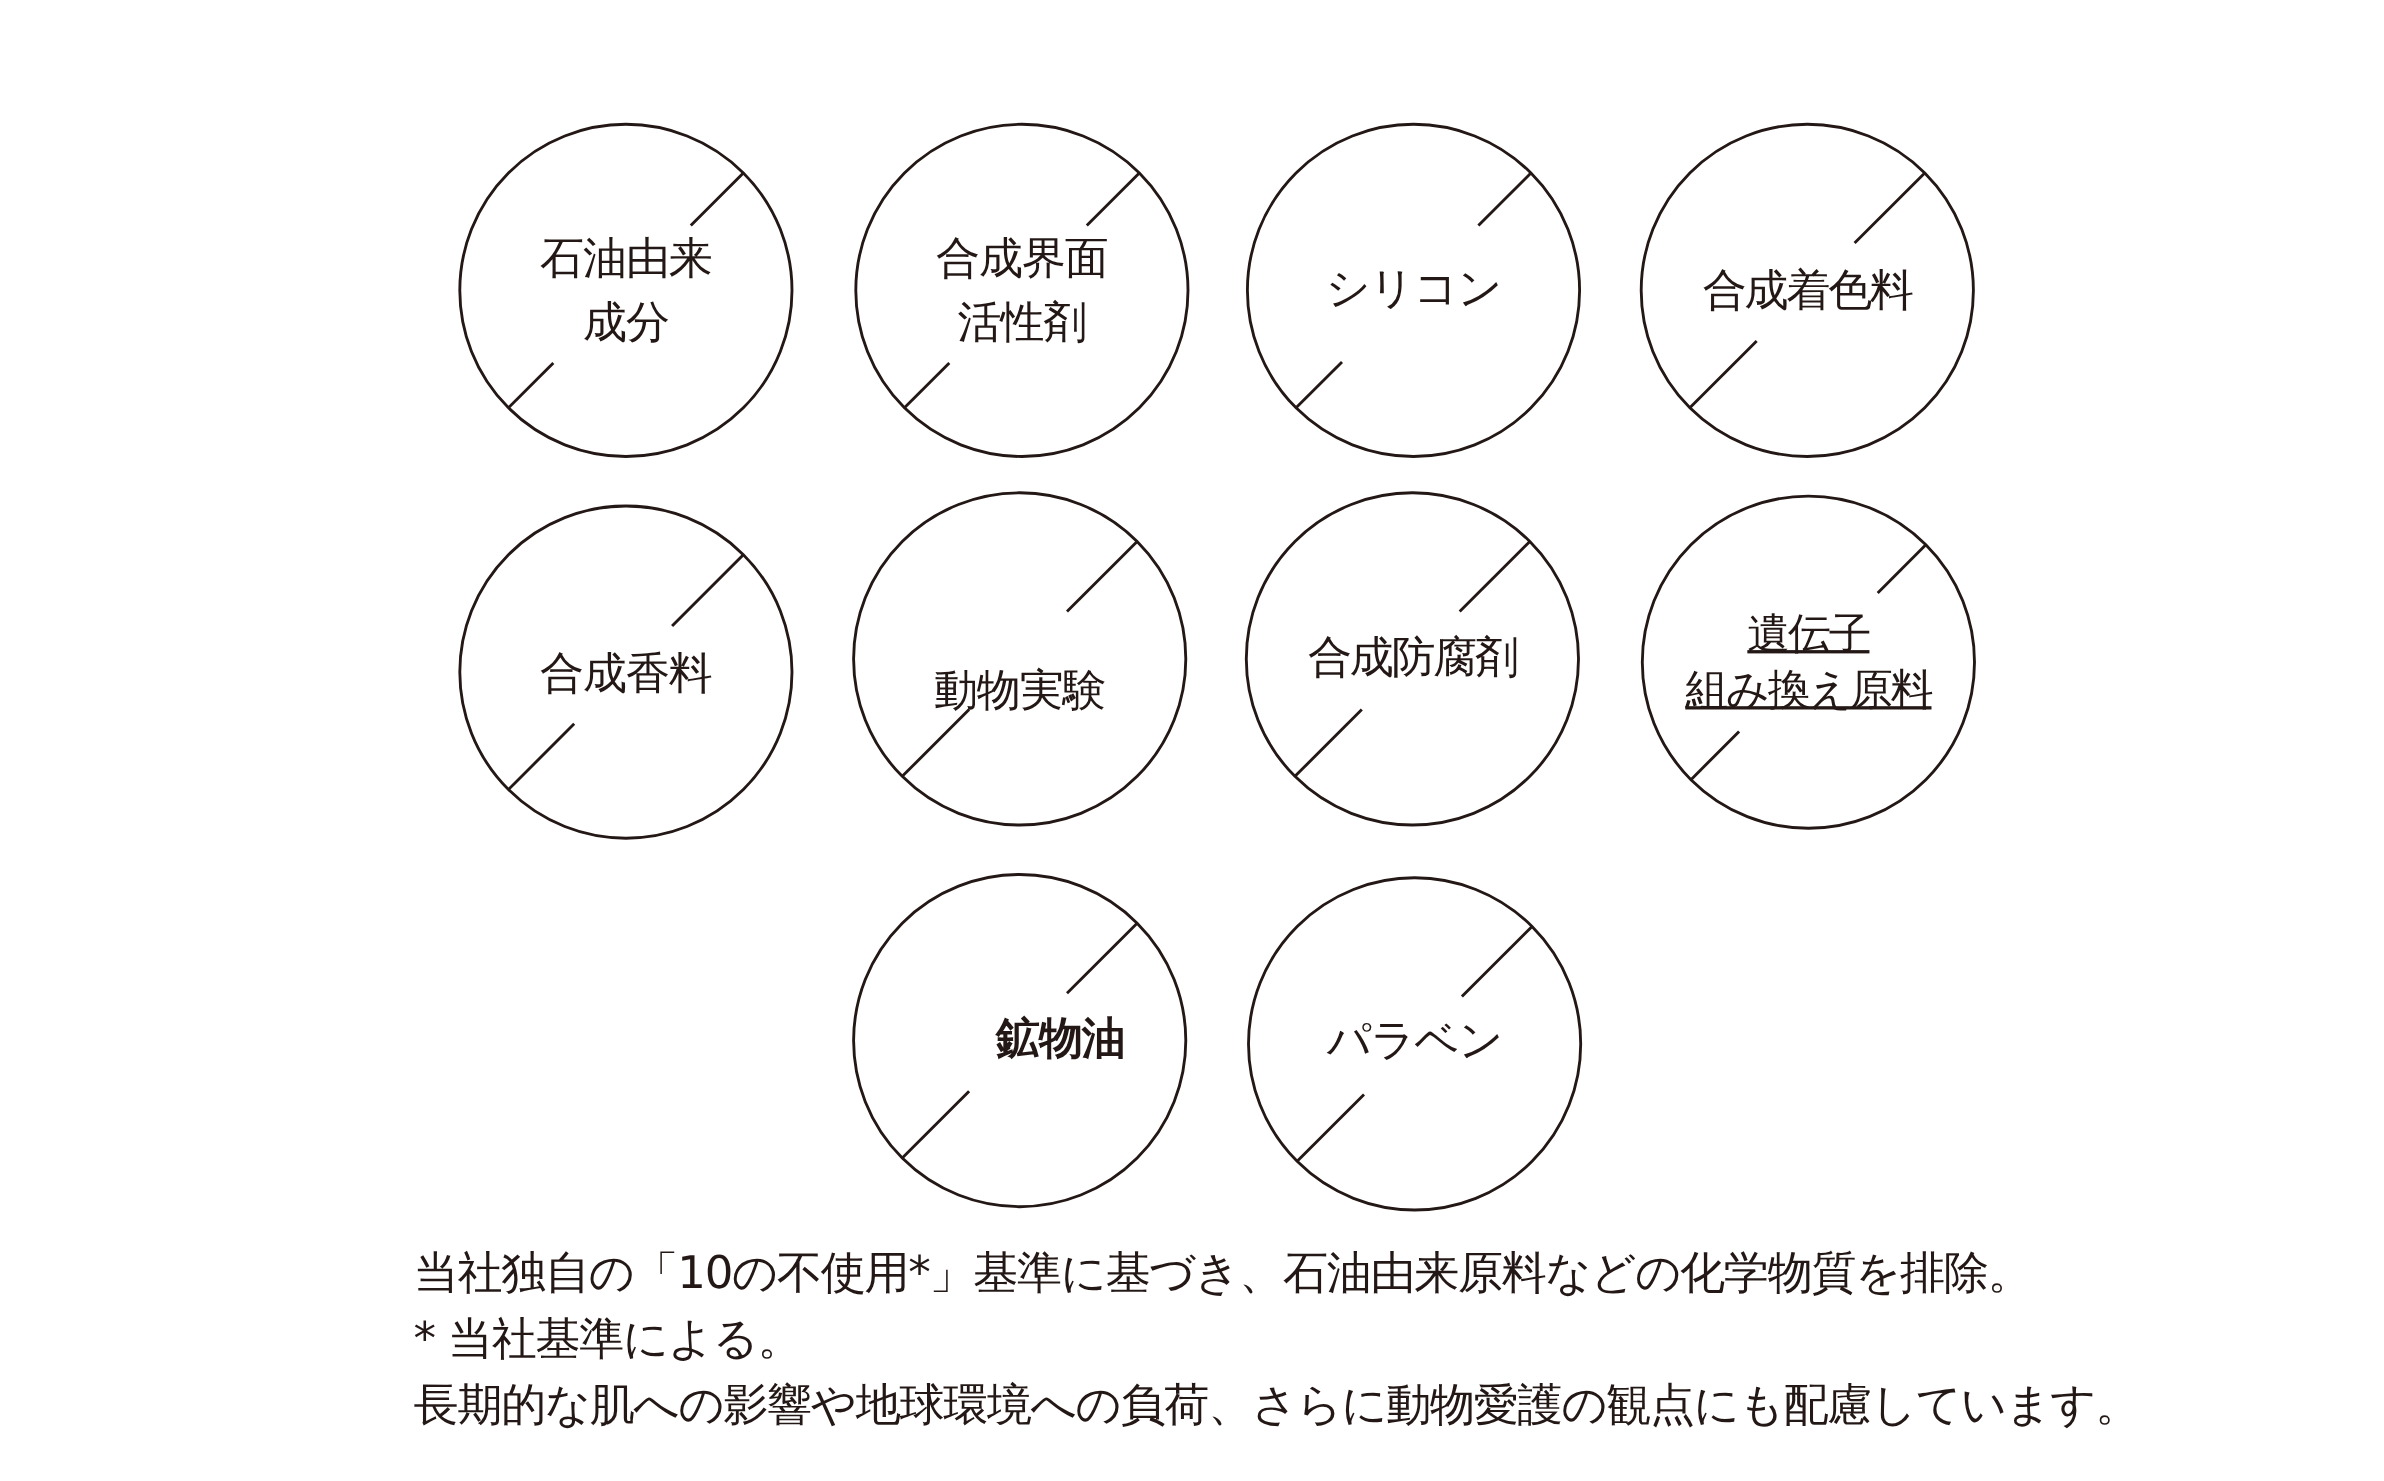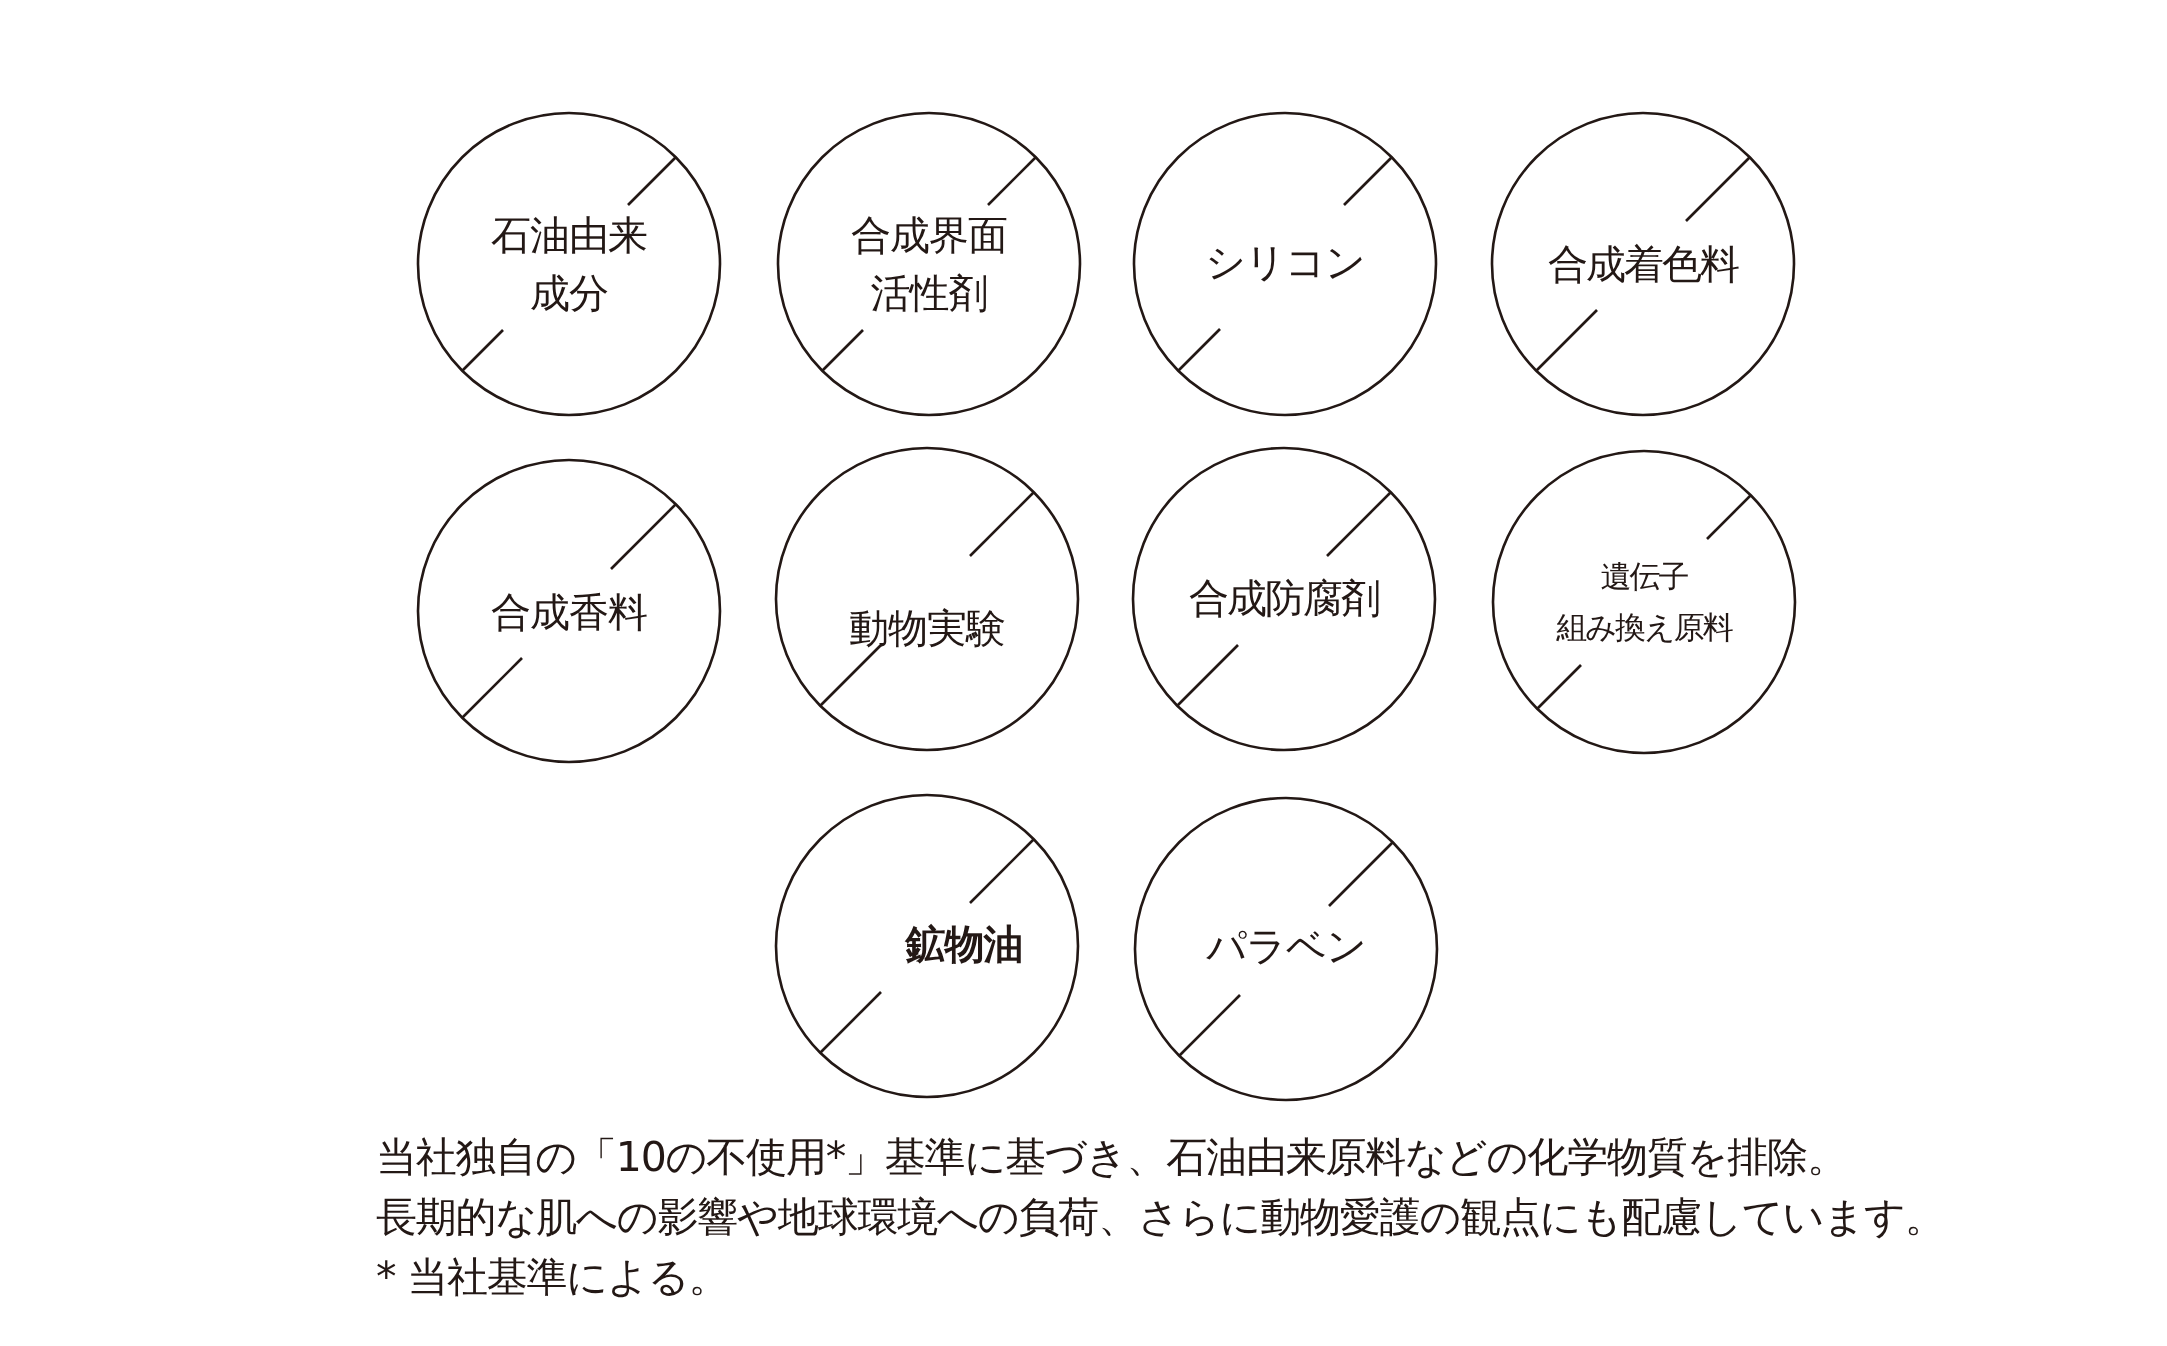--- a/index.html
+++ b/index.html
@@ -48,23 +48,24 @@
     }
     .badge-label {
       font-size: 40px;
       line-height: 58px;
       letter-spacing: -1px;
       white-space: nowrap;
       text-align: center;
       color: #231815;
     }
     .badge.tight .badge-label {
-      font-size: 31px;
+      font-size: 39px;
       line-height: 51px;
       letter-spacing: -2px;
+      text-decoration: underline;
     }
     .badge.wide .badge-label {
       letter-spacing: -2px;
       text-align: center;
     }
     .footer {
       position: absolute;
       left: 376px;
       top: 1127px;
       width: 1600px;
@@ -176,17 +177,17 @@
   <div class="badge" style="left:812px; top:792px;font-weight:bold;">
     <div class="badge-label">鉱物油</div>
   </div>
 
   <div class="badge" style="left:1134px; top:794px;">
     <div class="badge-label">パラベン</div>
   </div>
 
   <div class="footer">
     <div class="footer-line">当社独自の「10の不使用*」基準に基づき、石油由来原料などの化学物質を排除。</div>
+    <div class="footer-line">* 当社基準による。</div>
     <div class="footer-line">長期的な肌への影響や地球環境への負荷、さらに動物愛護の観点にも配慮しています。</div>
-    <div class="footer-line">* 当社基準による。</div>
   </div>
 
 </div>
 
 </body></html>

